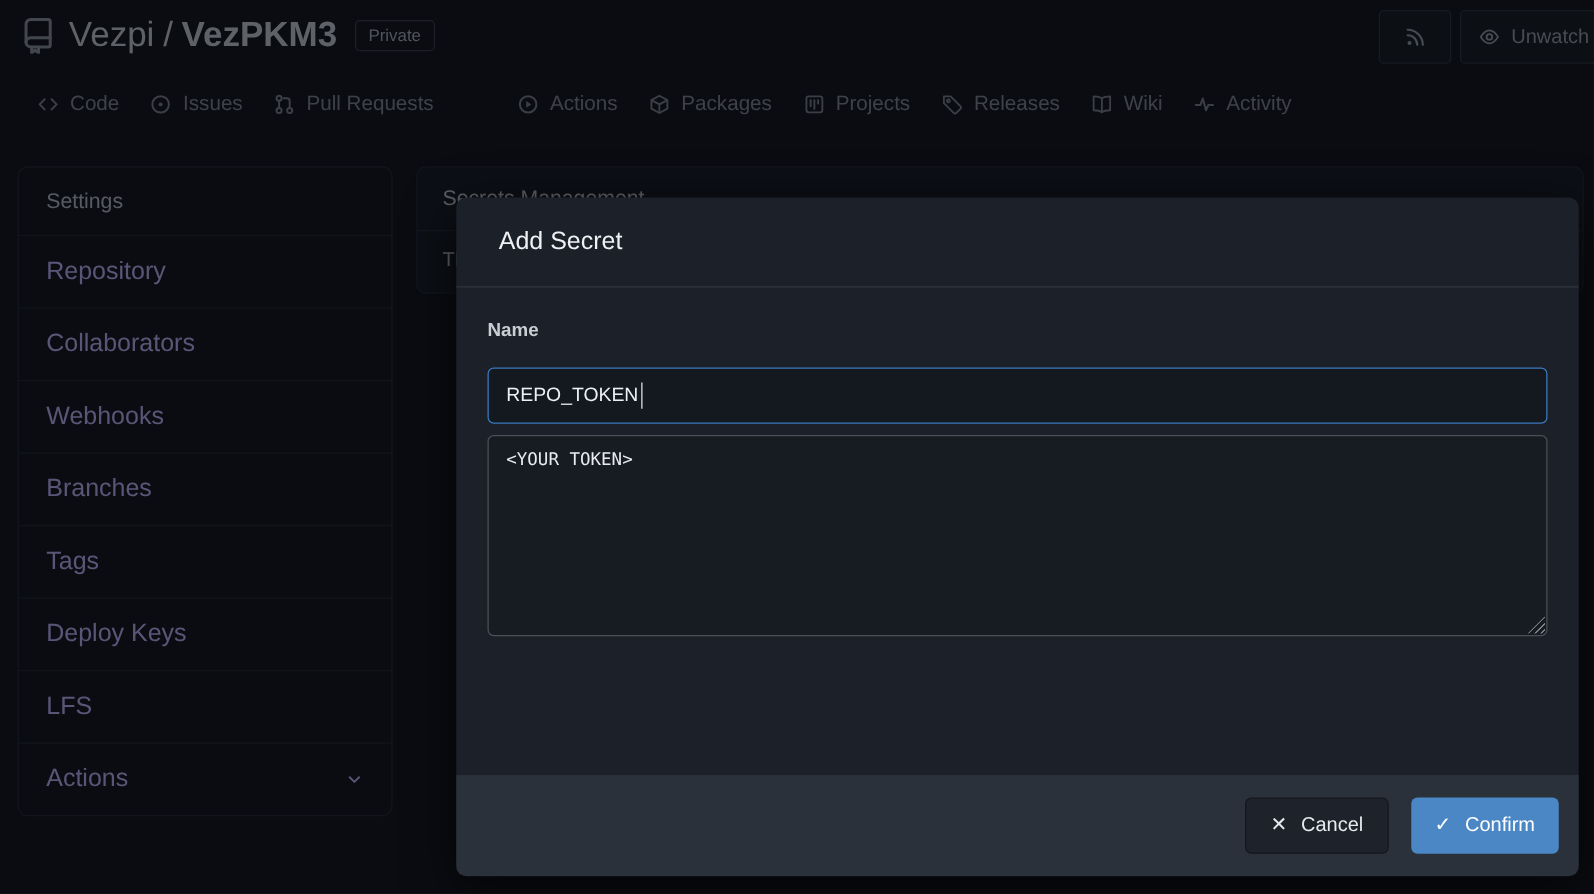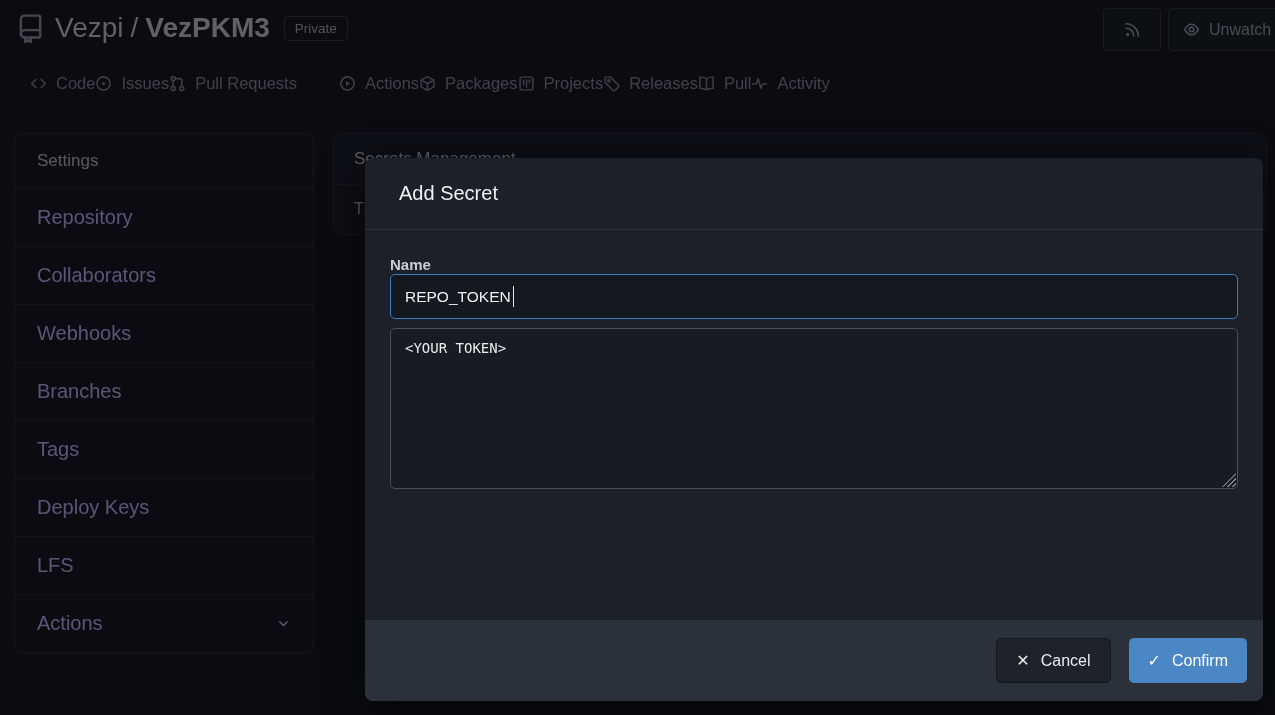--- a/index.html
+++ b/index.html
@@ -27,21 +27,21 @@
   }
   .top-btn {
     position:absolute; top:8px; height:43px;
     border:1px solid #31363e; border-radius:4px; background:#171b22;
     display:flex; align-items:center; justify-content:center;
     color:#9aa1aa; font-size:16px; cursor:pointer;
   }
   .btn-rss { left:1103px; width:58px; }
   .btn-unwatch { left:1168px; width:140px; padding:0 14px; gap:9px; justify-content:flex-start; }
 
-  .nav { position:absolute; top:62px; left:30px; display:flex; align-items:center; height:42px; }
+  .nav { position:absolute; top:62px; left:30px; display:flex; align-items:center; gap:25px; height:42px; }
   .nav-item { display:flex; align-items:center; gap:9px; color:#868d96; font-size:16.5px; cursor:pointer; white-space:nowrap; }
   .nav-item .nicon { color:#7f868f; }
   .nav-gap { margin-left:42px; }
 
   .sidebar {
     position:absolute; left:14px; top:133px; width:300px;
     border:1px solid #262b33; border-radius:8px; background:transparent;
   }
   .side-item {
     padding:17px 22px; font-size:20px; color:#c4b5fd;
@@ -70,21 +70,21 @@
   }
   .modal-header {
     flex:0 0 72px; display:flex; align-items:center; padding:0 34px;
     border-bottom:1px solid #30363f;
     font-size:20px; font-weight:500; color:#eef0f3;
   }
   .modal-body { flex:1 1 auto; padding:0 25px; }
   .modal-desc { margin-top:32px; font-size:16px; color:#d5d9df; }
   .field-label { margin-top:26px; font-size:15px; font-weight:600; color:#c9ced5; }
   .fake-input {
-    margin-top:1px; height:45px; background:#14181f;
+    margin-top:21px; height:45px; background:#14181f;
     border:1px solid #3a7bbf; border-radius:5px;
     display:flex; align-items:center; padding:0 14px;
     font-size:15.5px; color:#edeff2; cursor:text;
   }
   .caret { width:1.5px; height:21px; background:#e2e5e9; margin-left:2px; animation:blink 1.1s steps(1) infinite; }
   @keyframes blink { 50% { opacity:0; } }
   .textarea-wrap { position:relative; margin-top:9px; height:161px; }
   .textarea-wrap textarea {
     width:100%; height:100%; resize:none; outline:none;
     background:#171b22; border:1px solid #4a4f58; border-radius:5px;
@@ -219,21 +219,21 @@
       </span>
       <span>Releases</span>
     </div>
     <div class="nav-item">
       <span class="nicon">
         <svg width="17" height="17" viewBox="0 0 16 16" fill="none" stroke="currentColor" stroke-width="1.4" stroke-linejoin="round">
           <path d="M8 3.5 C6.5 2.3 4.6 2 1.8 2 V12.4 C4.6 12.4 6.5 12.8 8 14 C9.5 12.8 11.4 12.4 14.2 12.4 V2 C11.4 2 9.5 2.3 8 3.5 Z"></path>
           <line x1="8" y1="3.5" x2="8" y2="13.8"></line>
         </svg>
       </span>
-      <span>Pull</span>
+      <span>Wiki</span>
     </div>
     <div class="nav-item">
       <span class="nicon">
         <svg width="17" height="17" viewBox="0 0 16 16" fill="none" stroke="currentColor" stroke-width="1.5" stroke-linecap="round" stroke-linejoin="round">
           <polyline points="1.5,8.5 5,8.5 6.8,3.6 9.2,12.4 11,8.5 14.5,8.5"></polyline>
         </svg>
       </span>
       <span>Activity</span>
     </div>
   </div>

